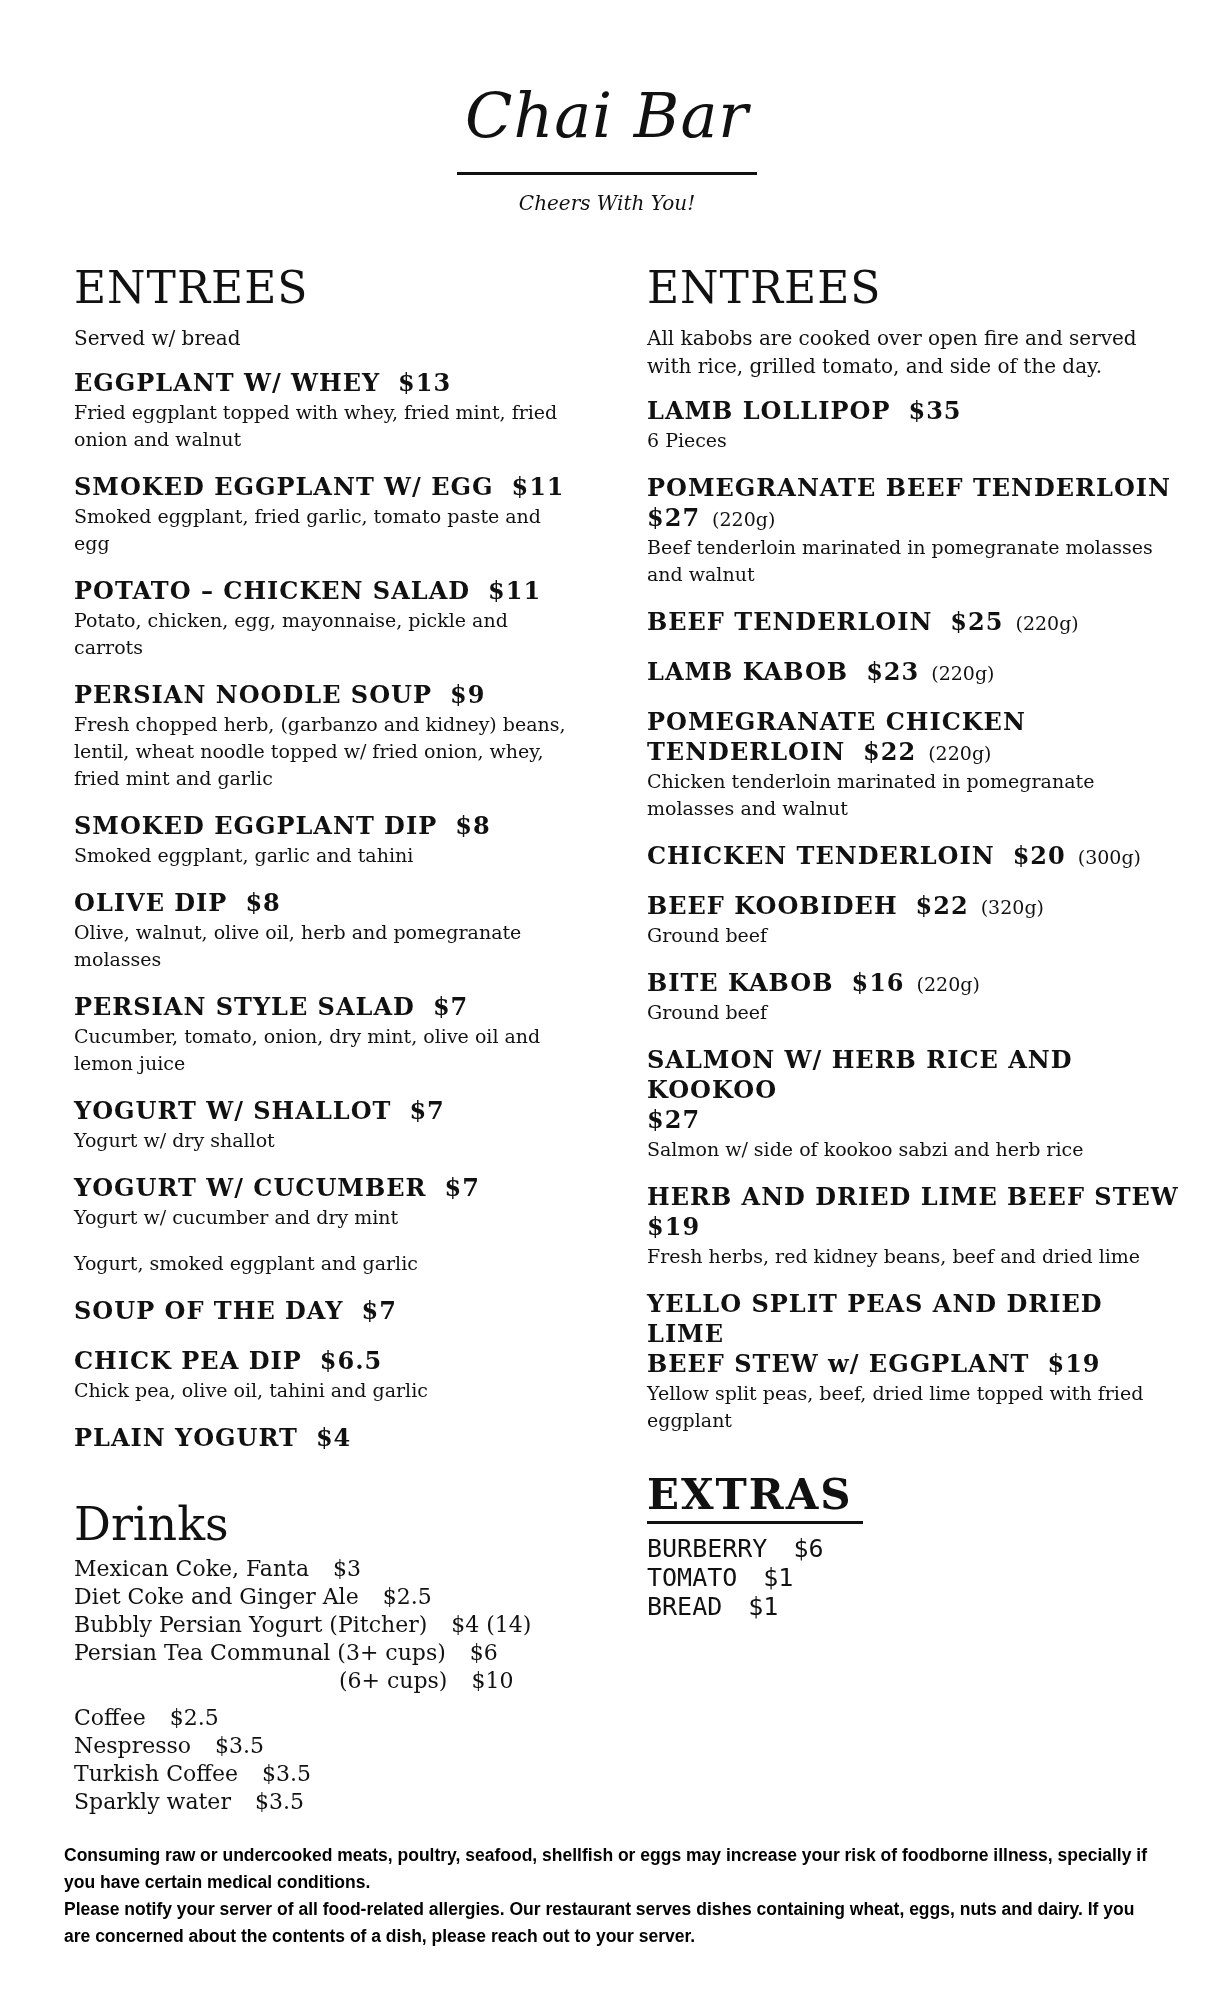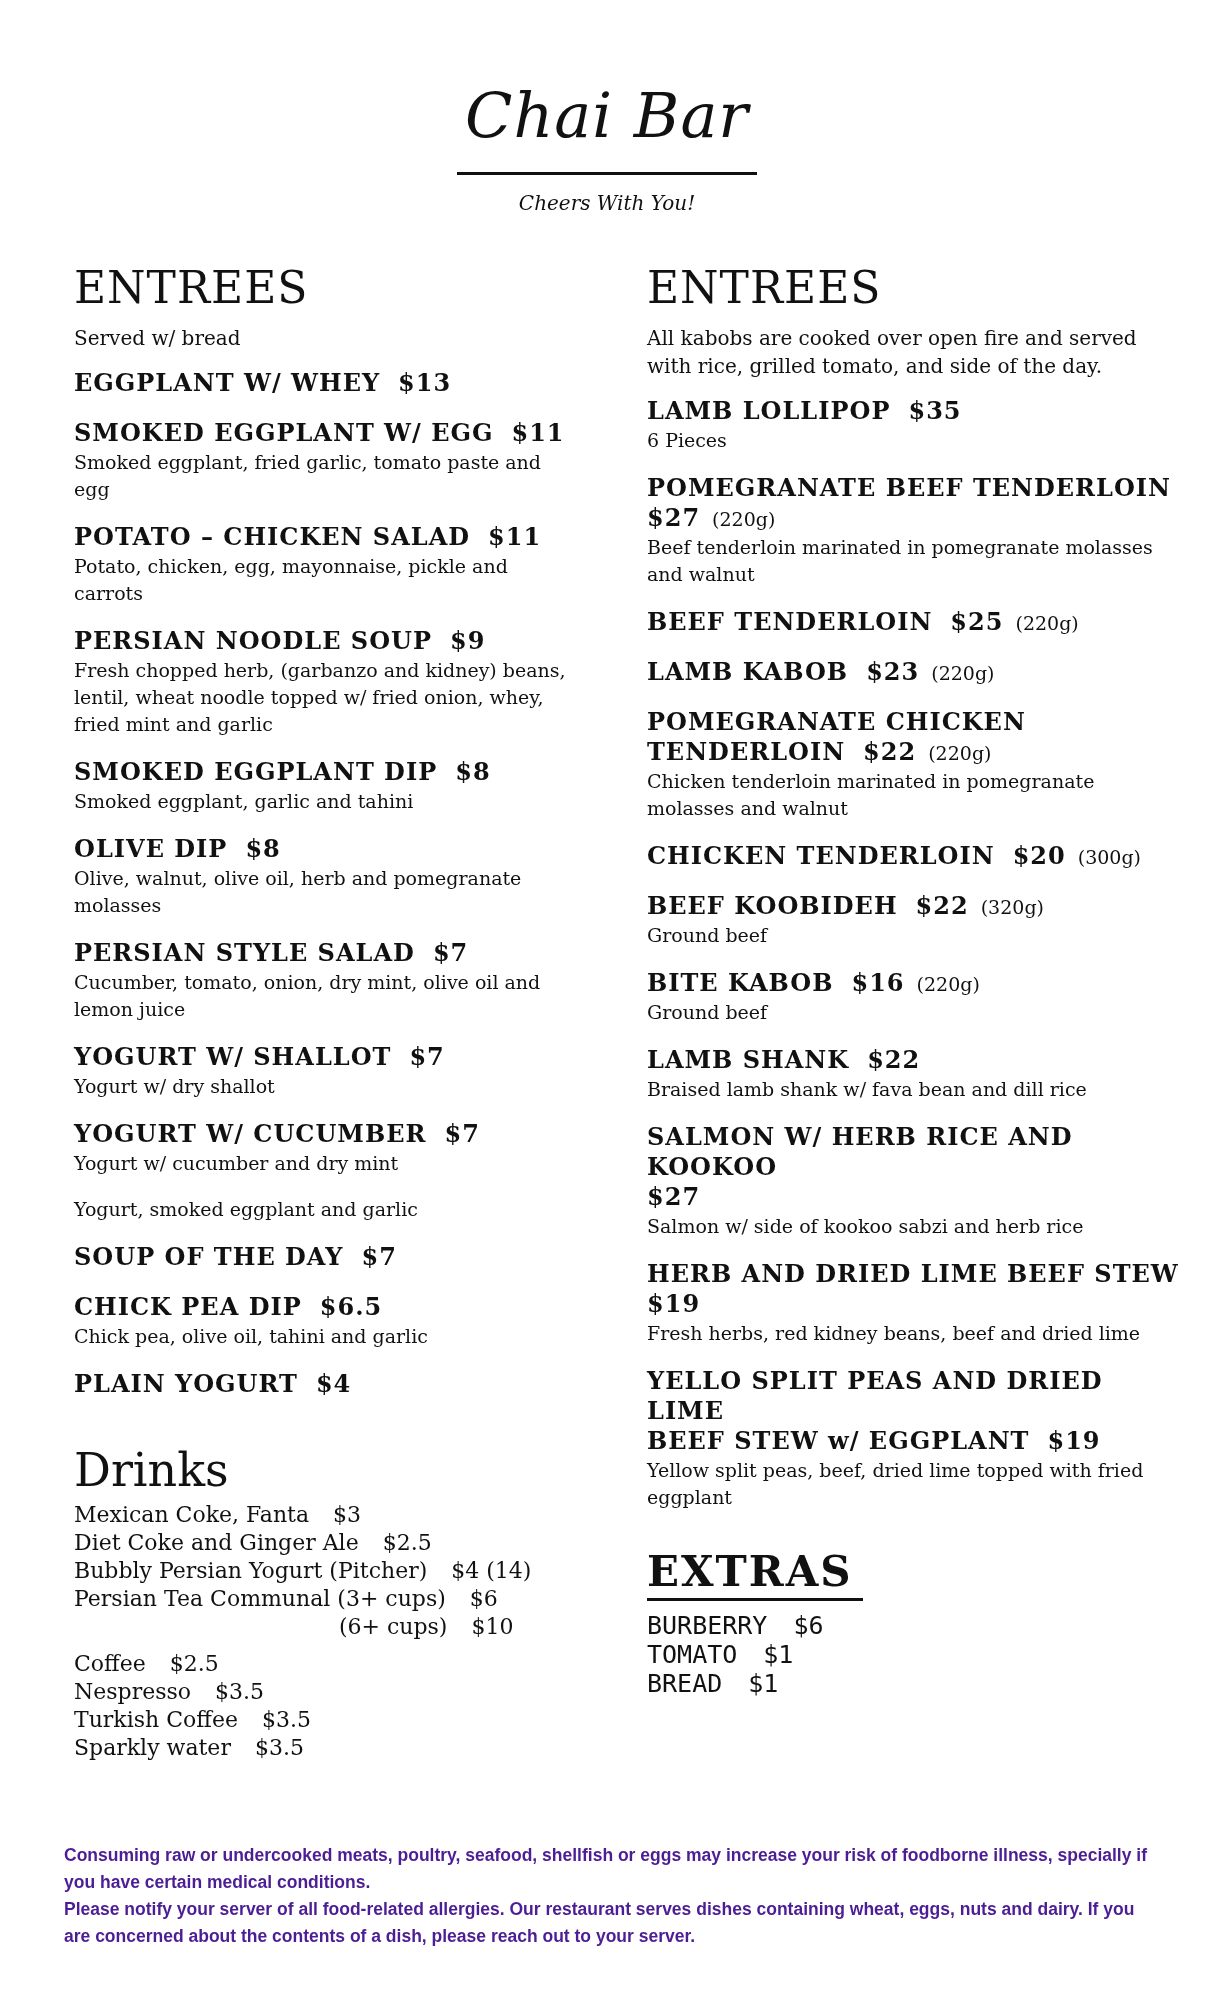--- a/index.html
+++ b/index.html
@@ -56,21 +56,21 @@
     font-size: 42px; font-weight: bold; line-height: 50px; letter-spacing: 2px;
     border-bottom: 3px solid #111; padding: 0 10px 1px 0;
   }
   .extras-line { font-family: "DejaVu Sans Mono", monospace; font-size: 25px; line-height: 29px; letter-spacing: 0; }
   .xprice { margin-left: 26px; }
 
   
   .menu-footer {
     position: absolute; left: 64px; top: 1842px; width: 1100px;
     font-family: "Liberation Sans", sans-serif; font-weight: bold;
-    font-size: 17.5px; line-height: 27px; color: #4c1d95;
+    font-size: 17.5px; line-height: 27px; color: #000000;
   }
   .menu-footer p { margin: 0; }
 </style>
 </head>
 <body>
 
 <div class="page">
 
   <header class="menu-header">
     <h1 class="restaurant-name">Chai Bar</h1>
@@ -78,20 +78,21 @@
   </header>
 
   <section class="col col-left">
     <div>
       <h2 class="section-heading">ENTREES</h2>
       <p class="note">Served w/ bread</p>
       <div>
 
           <div class="item">
             <div class="item-head"><span class="iname">EGGPLANT W/ WHEY</span><span class="iprice">$13</span><span class="iweight"></span></div>
+            <div class="desc">Fried eggplant topped with whey, fried mint, fried onion and walnut</div>
           </div>
 
           <div class="item">
             <div class="item-head"><span class="iname">SMOKED EGGPLANT W/ EGG</span><span class="iprice">$11</span><span class="iweight"></span></div>
             <div class="desc">Smoked eggplant, fried garlic, tomato paste and egg</div>
           </div>
 
           <div class="item">
             <div class="item-head"><span class="iname">POTATO – CHICKEN SALAD</span><span class="iprice">$11</span><span class="iweight"></span></div>
             <div class="desc">Potato, chicken, egg, mayonnaise, pickle and carrots</div>
@@ -208,24 +209,20 @@
           <div class="item">
             <div class="item-head"><span class="iname">BEEF KOOBIDEH</span><span class="iprice">$22</span><span class="iweight">(320g)</span></div>
             <div class="desc">Ground beef</div>
           </div>
 
           <div class="item">
             <div class="item-head"><span class="iname">BITE KABOB</span><span class="iprice">$16</span><span class="iweight">(220g)</span></div>
             <div class="desc">Ground beef</div>
           </div>
 
-          <div class="item">
-            <div class="item-head"><span class="iname">LAMB SHANK</span><span class="iprice">$22</span><span class="iweight"></span></div>
-            <div class="desc">Braised lamb shank w/ fava bean and dill rice</div>
-          </div>
 
           <div class="item pb">
             <div class="item-head"><span class="iname">SALMON W/ HERB RICE AND KOOKOO</span><span class="iprice">$27</span><span class="iweight"></span></div>
             <div class="desc">Salmon w/ side of kookoo sabzi and herb rice</div>
           </div>
 
           <div class="item pb">
             <div class="item-head"><span class="iname">HERB AND DRIED LIME BEEF STEW</span><span class="iprice">$19</span><span class="iweight"></span></div>
             <div class="desc">Fresh herbs, red kidney beans, beef and dried lime</div>
           </div>

